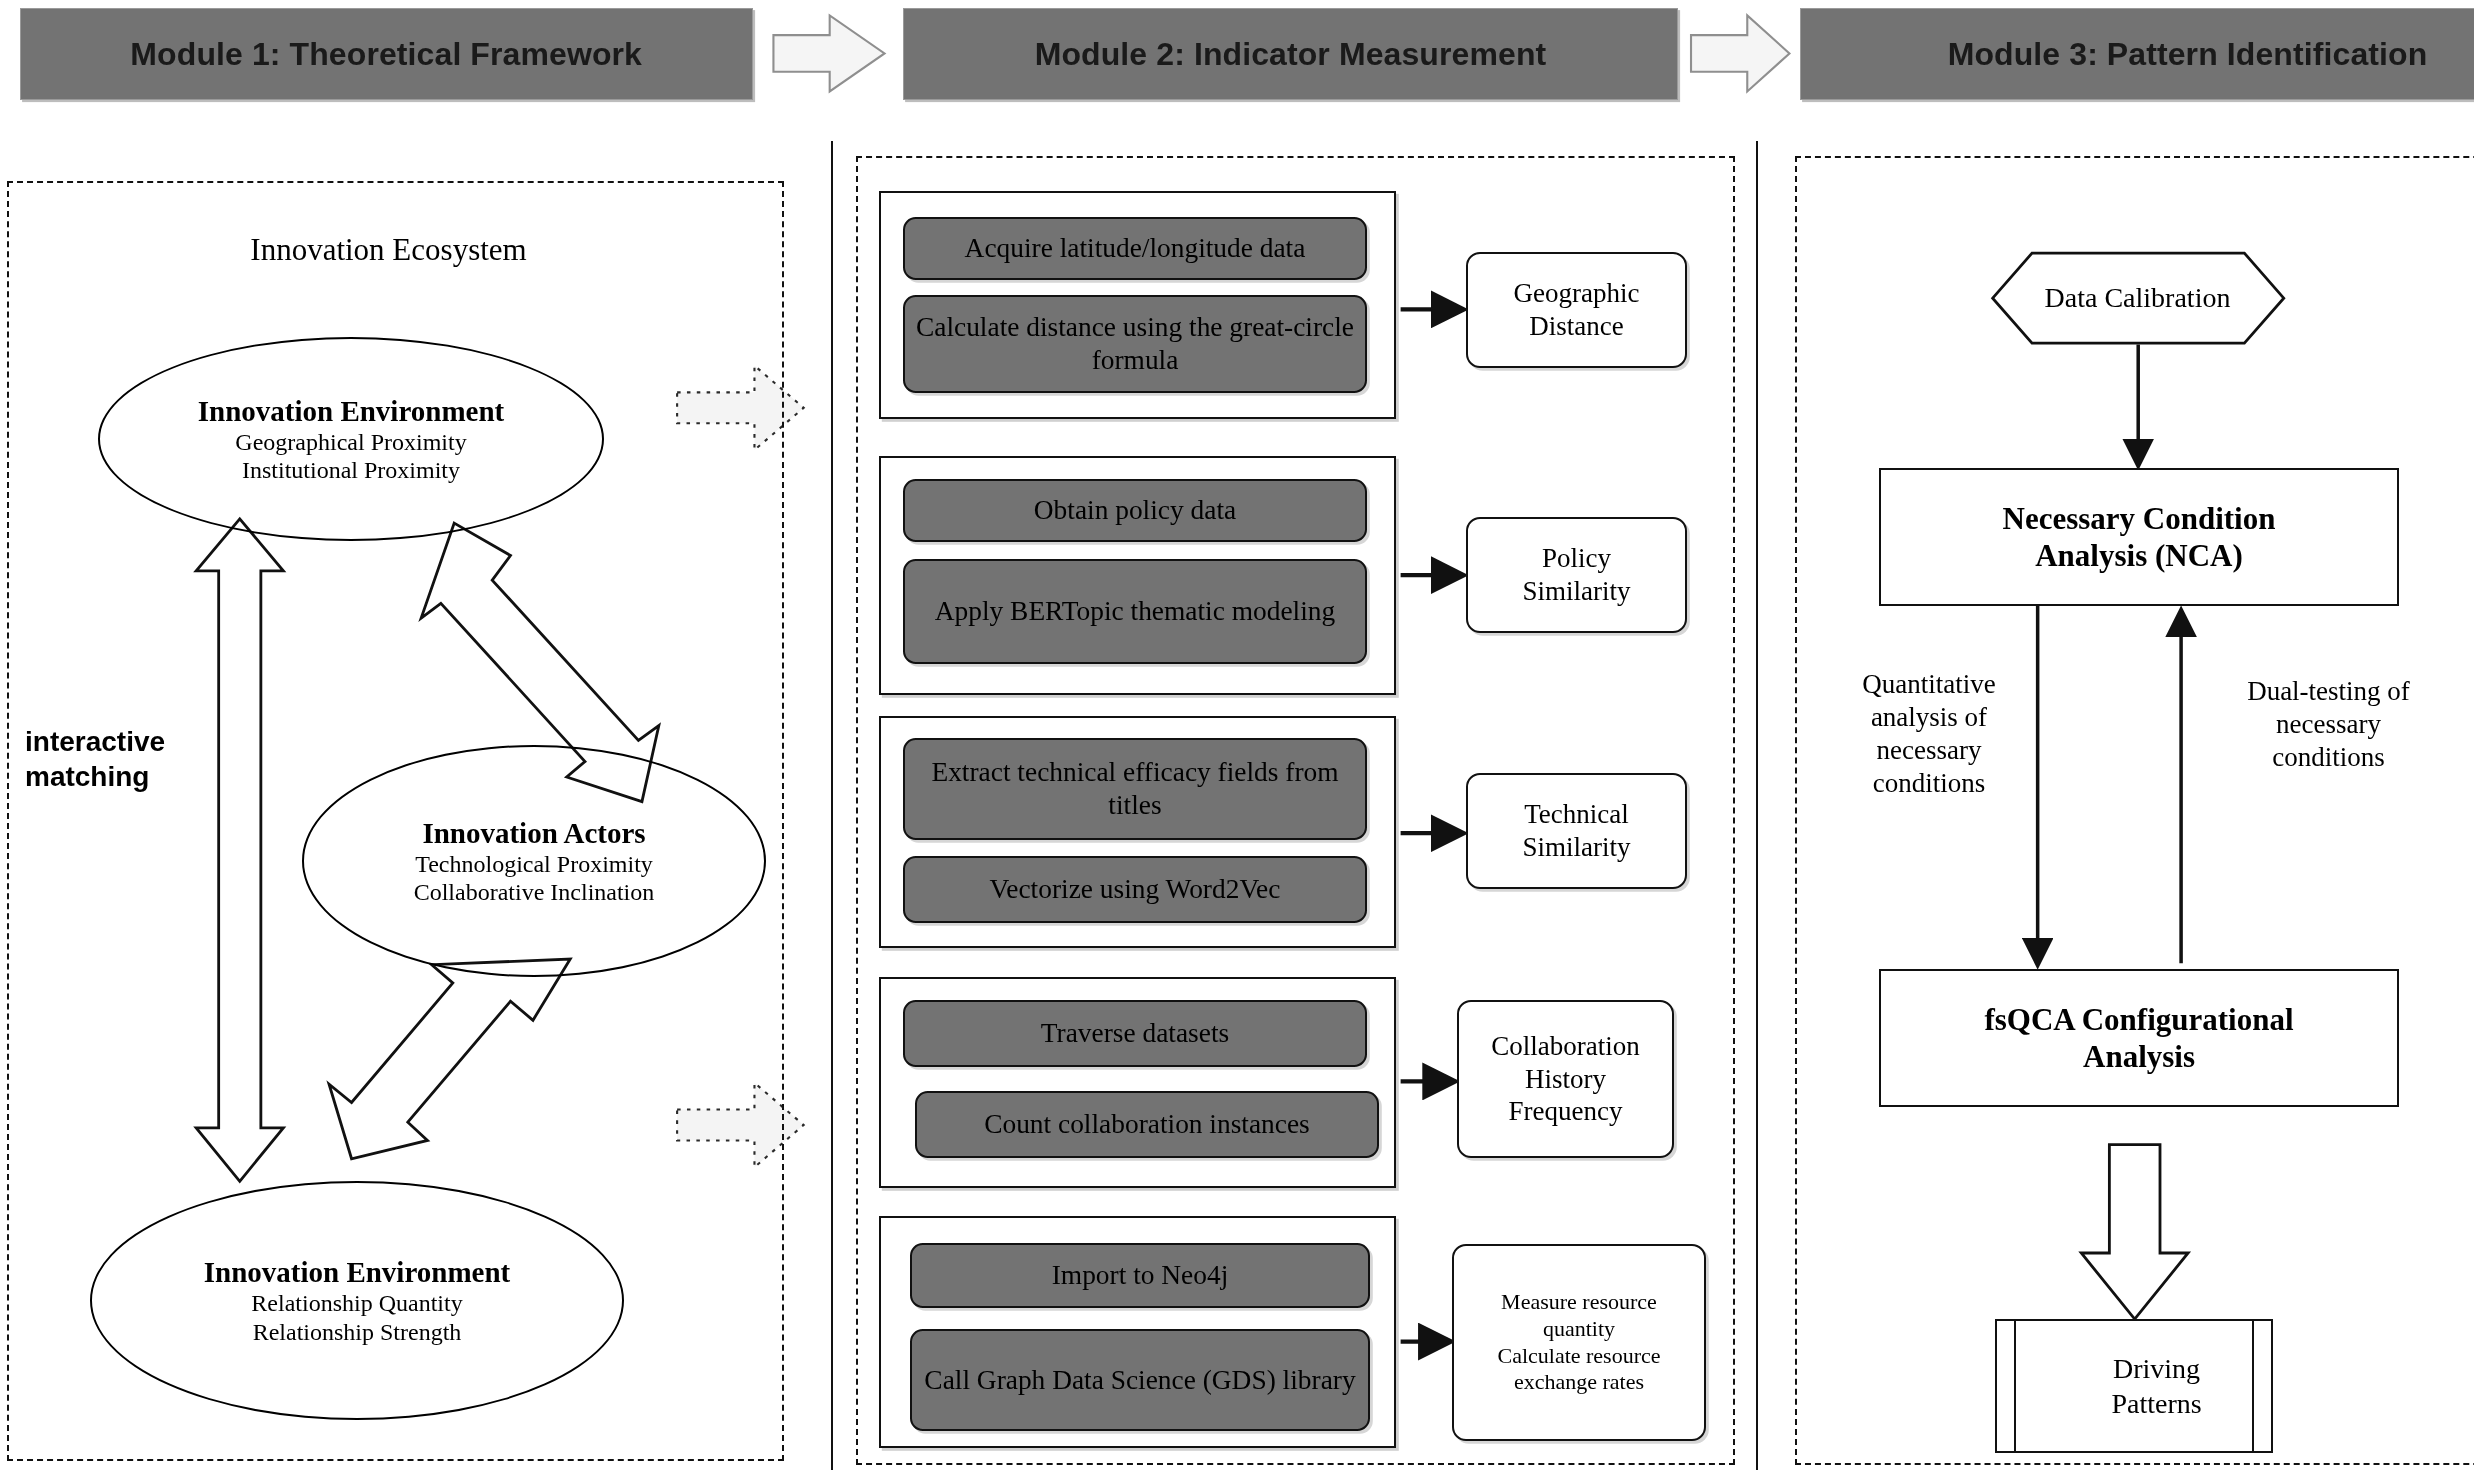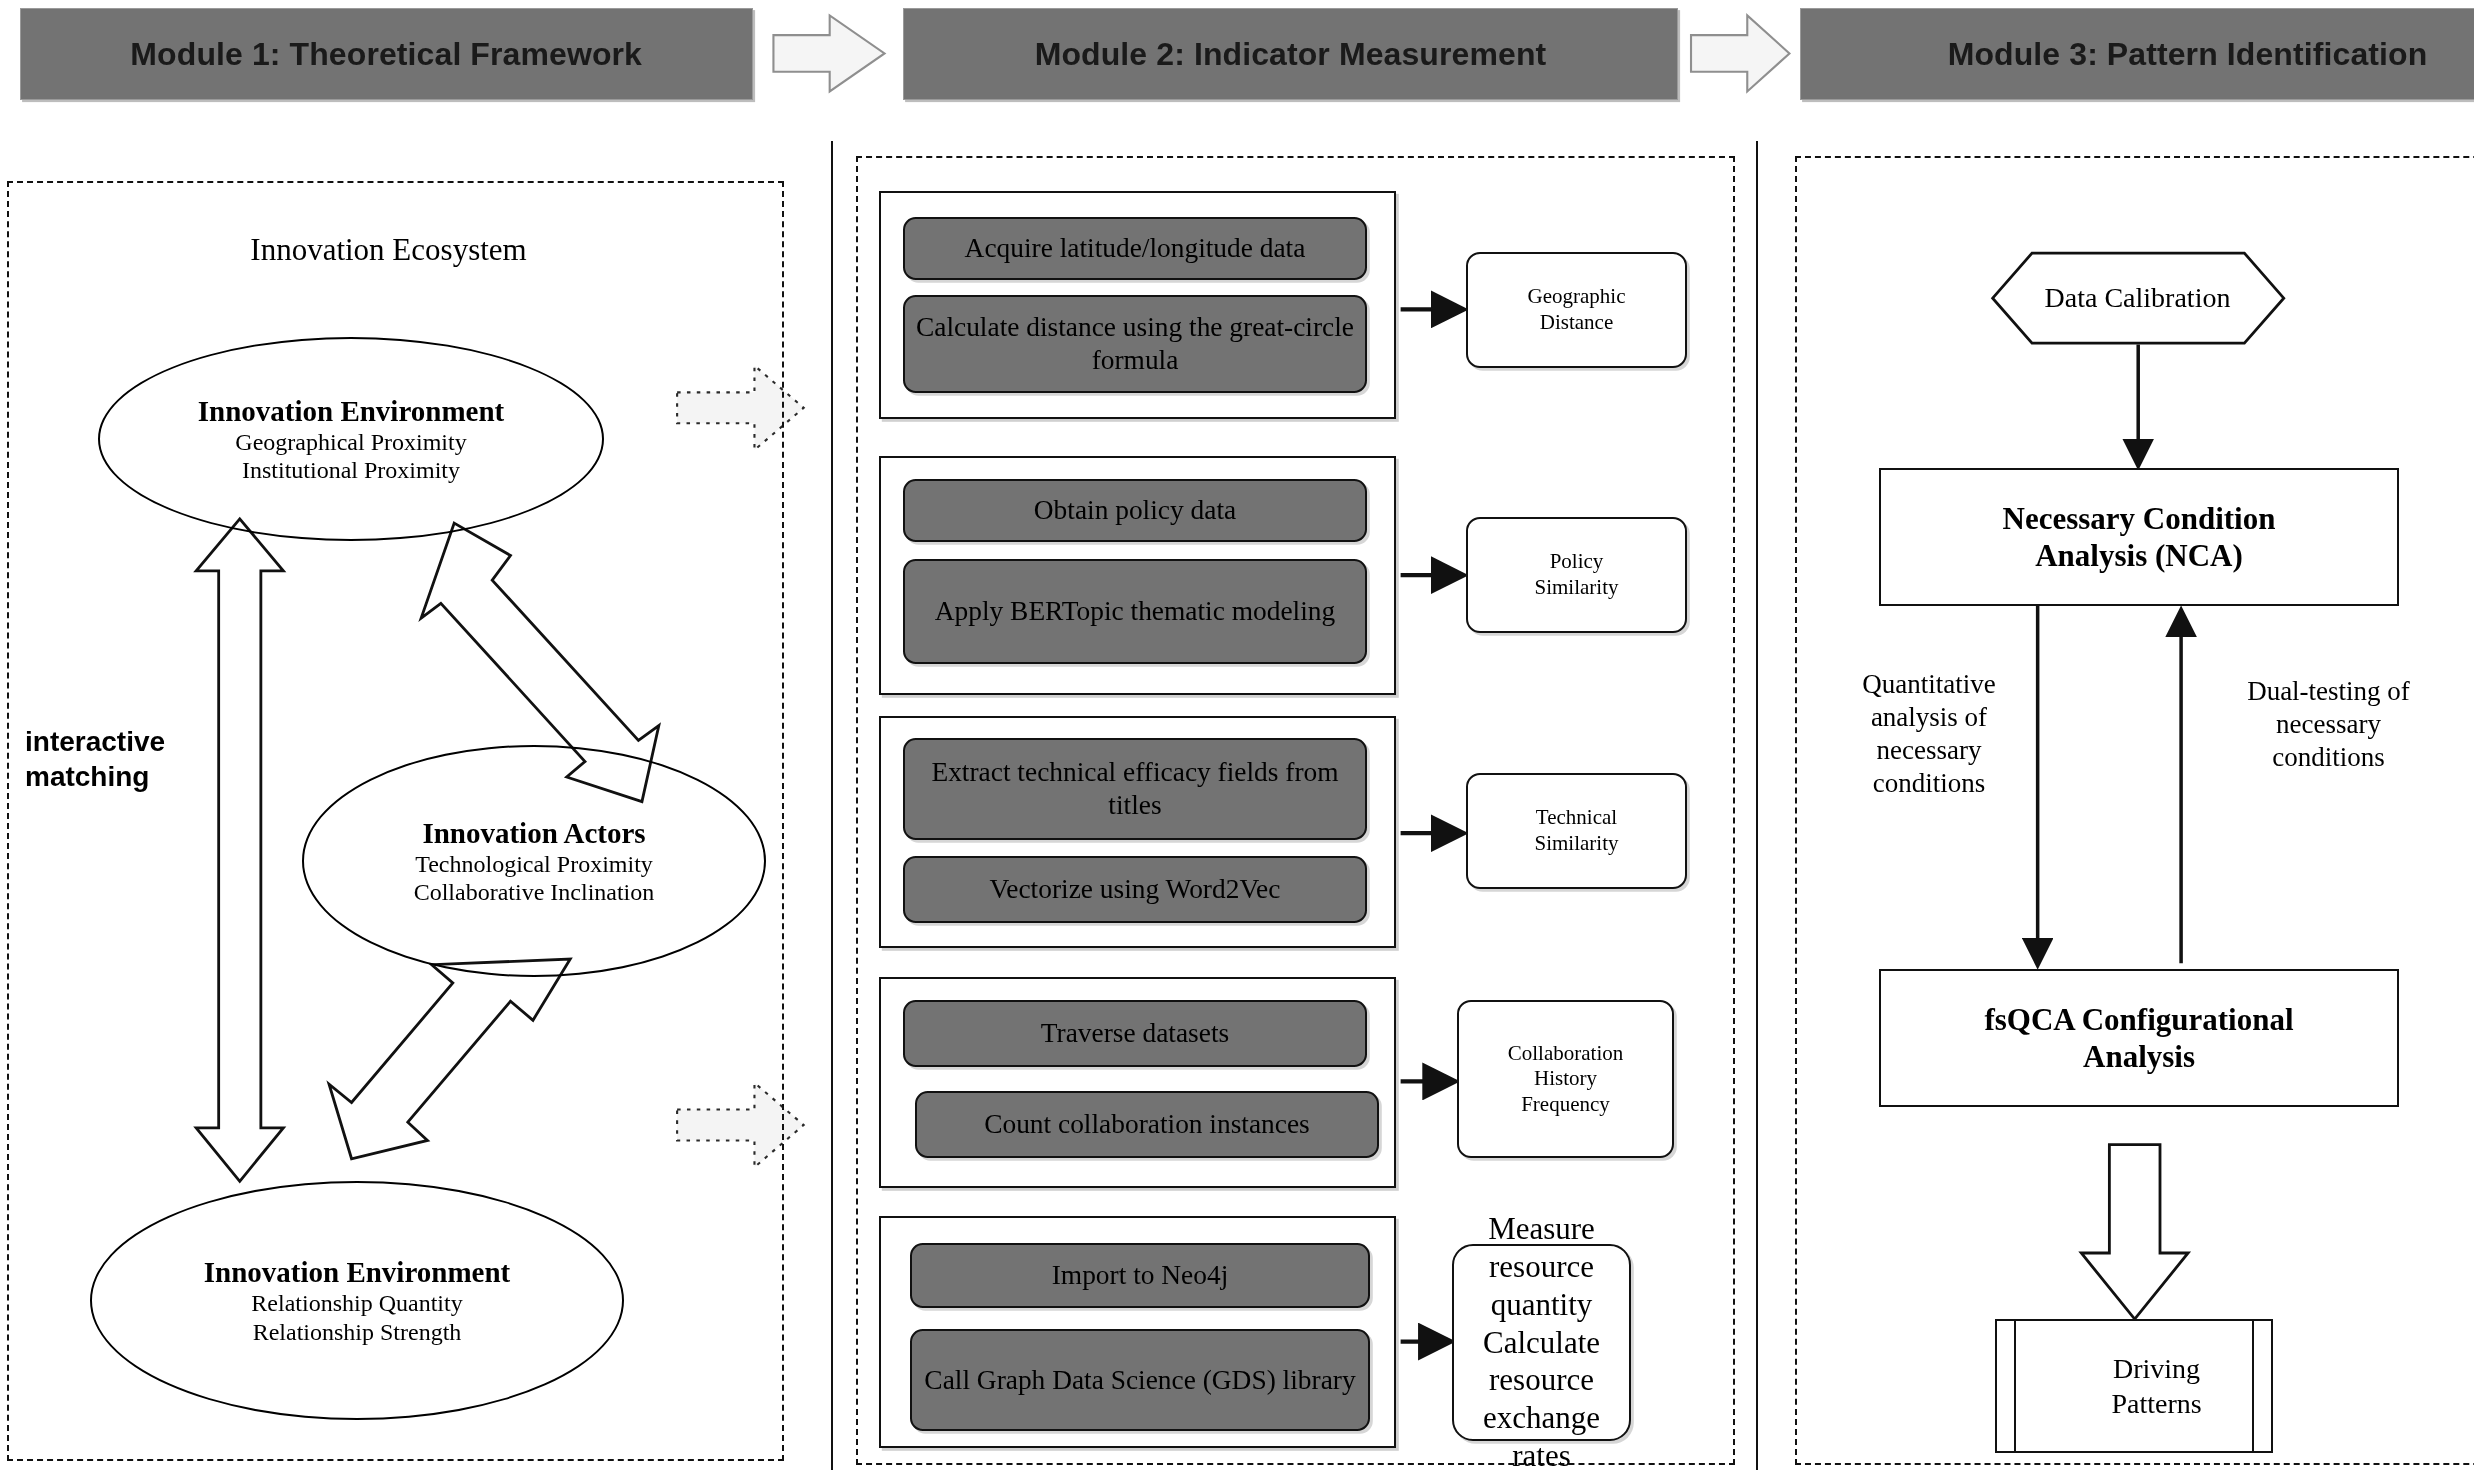--- a/index.html
+++ b/index.html
@@ -74,21 +74,21 @@
     background:#737373;
   }
   .outbox{
     position:absolute;
     border:2.1px solid #111;
     border-radius:14px;
     box-shadow:2.8px 2.8px 0 #d6d6d6;
     box-sizing:border-box;
     display:flex;align-items:center;justify-content:center;
     text-align:center;
-    font-size:21px;
+    font-size:27px;
     line-height:1.22;
     padding:0 5.6px;
     background:#fff;
   }
 
   
   .hexbox{
     position:absolute;
     display:flex;align-items:center;justify-content:center;
     text-align:center;font-size:28px;
@@ -264,21 +264,21 @@
 <div class="step" style="left:903px;top:1091px;width:464px;height:67px;margin-left:12px;">Count collaboration instances</div>
 <div class="outbox" style="left:1457px;top:1000px;width:217px;height:158px;flex-direction:column;">
   <div>Collaboration</div>
   <div>History</div>
   <div>Frequency</div>
 </div>
 
 <div class="grp" style="left:879px;top:1216px;width:517px;height:232px;"></div>
 <div class="step" style="left:910px;top:1243px;width:460px;height:65px;">Import to Neo4j</div>
 <div class="step" style="left:910px;top:1329px;width:460px;height:102px;">Call Graph Data Science (GDS) library</div>
-<div class="outbox" style="left:1452px;top:1244px;width:179px;height:197px;flex-direction:column;font-size:31px;border-radius:21px;">
+<div class="outbox" style="left:1452px;top:1244px;width:254px;height:197px;flex-direction:column;font-size:22px;">
   <div>Measure resource</div>
   <div>quantity</div>
   <div>Calculate resource</div>
   <div>exchange rates</div>
 </div>
 
 <div class="panel" style="left:1795px;top:156px;width:784px;height:1309px;"></div>
 
 <div class="hexbox" style="left:1992px;top:253px;width:291px;height:90px;">Data Calibration</div>
 

